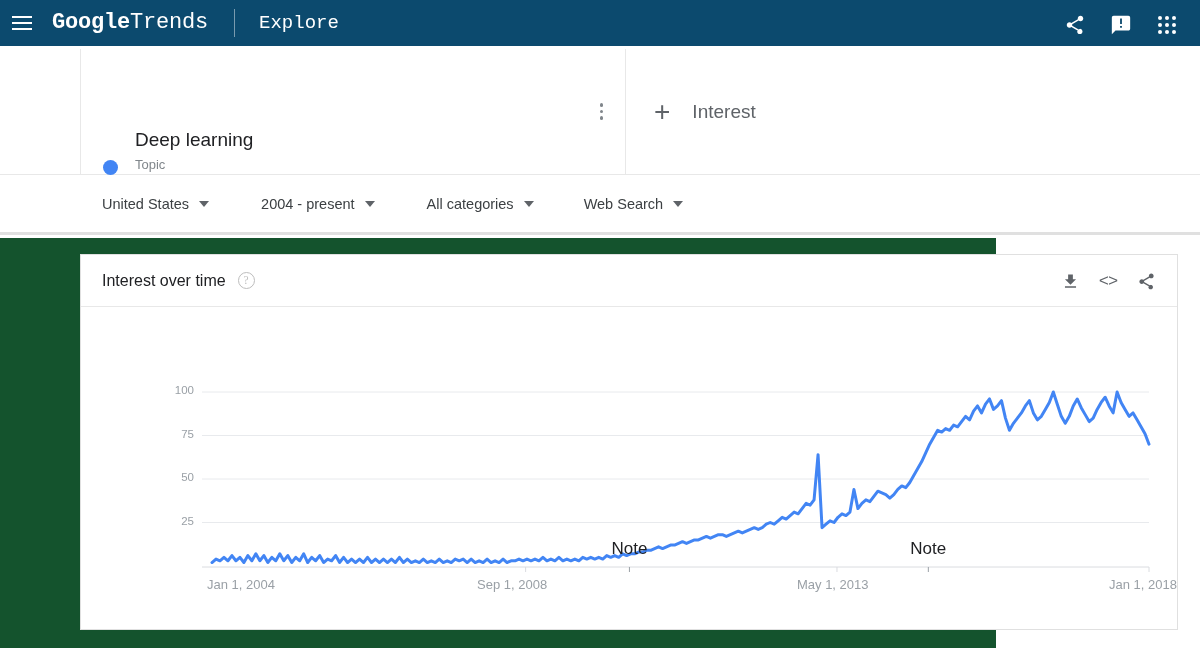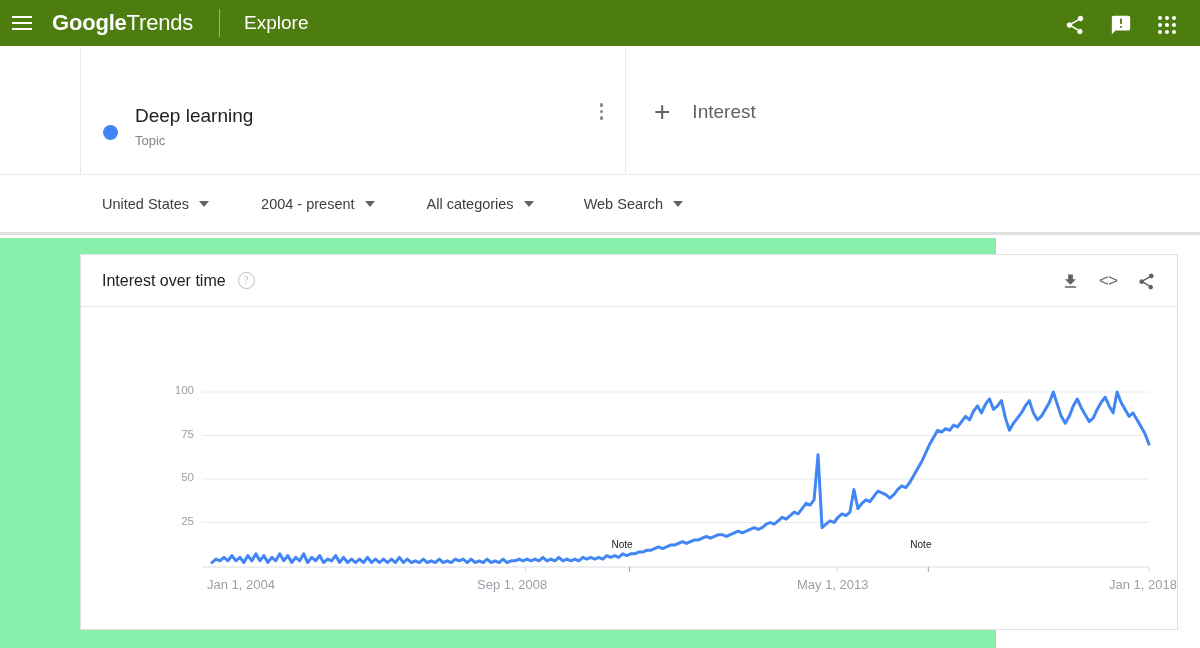--- a/index.html
+++ b/index.html
@@ -10,22 +10,22 @@
     overflow: hidden;
     background: #ffffff;
     font-family: "Liberation Sans", "DejaVu Sans", sans-serif;
     -webkit-font-smoothing: antialiased;
   }
 
   
   .header {
     position: absolute; top: 0; left: 0;
     width: 1200px; height: 46px;
-    background: #4d7c0f;
-    display: flex; align-items: center;
+    background: #0c4a6e;
+    display: flex; align-items: center; font-family: Liberation Mono, monospace;
   }
   .hamburger {
     width: 20px; height: 14px;
     margin-left: 12px; margin-right: 20px;
     display: flex; flex-direction: column; justify-content: space-between;
     cursor: pointer;
   }
   .hamburger span { display: block; height: 2px; background: #fff; border-radius: 0; }
   .brand {
     font-size: 22px; color: #fff; letter-spacing: -0.2px;
@@ -60,21 +60,21 @@
     position: absolute; top: 49px; left: 0;
     width: 1200px; height: 126px;
     background: #fff;
     border-bottom: 1px solid #e8e8e8;
   }
   .term-card {
     position: absolute; left: 80px; top: 0;
     width: 546px; height: 126px;
     border-left: 1px solid #e8e8e8;
     border-right: 1px solid #e8e8e8;
-    display: flex; align-items: center;
+    display: flex; align-items: flex-end;
   }
   .term-dot {
     width: 15px; height: 15px; border-radius: 50%;
     background: #4285f4; margin: 40px 0 0 22px; flex: none;
   }
   .term-text { margin: 30px 0 0 17px; }
   .term-name {
     font-size: 19px; color: #202124; line-height: 26px;
     font-weight: 400; white-space: nowrap;
   }
@@ -121,21 +121,21 @@
     width: 0; height: 0; margin-left: 10px;
     border-left: 5px solid transparent;
     border-right: 5px solid transparent;
     border-top: 6px solid #5f6368;
   }
 
   
   .page-body {
     position: absolute; top: 238px; left: 0;
     width: 996px; height: 410px;
-    background: #86efac;
+    background: #14532d;
   }
   .card {
     position: absolute; left: 80px; top: 16px;
     width: 1098px; height: 376px;
     background: #fff;
     border: 1px solid #e0e0e0;
   }
   .card-head {
     height: 52px; border-bottom: 1px solid #e8e8e8;
     display: flex; align-items: center; position: relative;
@@ -164,21 +164,21 @@
   .chart-svg { position: absolute; left: 0; top: 0; }
   .y-lab {
     position: absolute; font-size: 11.5px; color: #9aa0a6;
     text-align: right; width: 30px;
   }
   .x-lab {
     position: absolute; font-size: 13px; color: #9aa0a6;
     white-space: nowrap;
   }
   .note-lab {
-    position: absolute; font-size: 10px; color: #202124;
+    position: absolute; font-size: 17px; color: #202124;
     white-space: nowrap;
     text-align: right;
   }
 </style>
 </head>
 <body>
 
 <div class="header">
   <div class="hamburger">
     <span></span>

